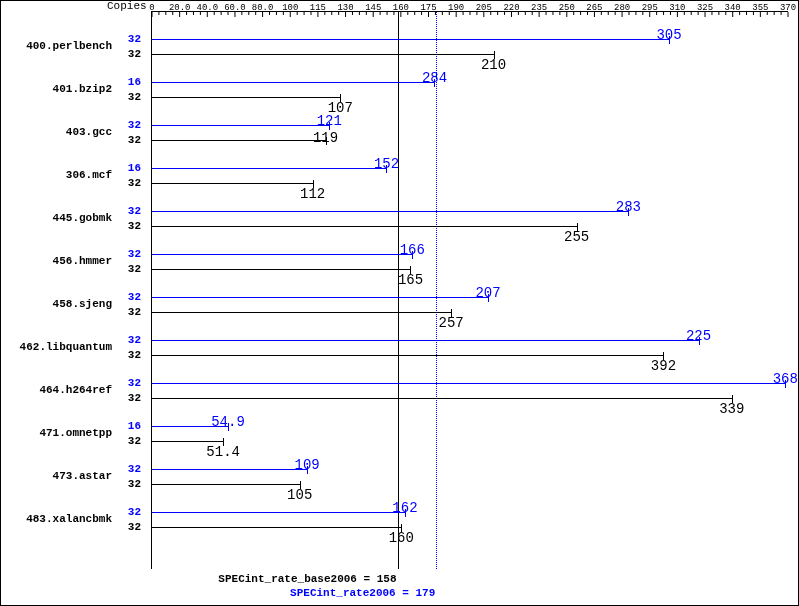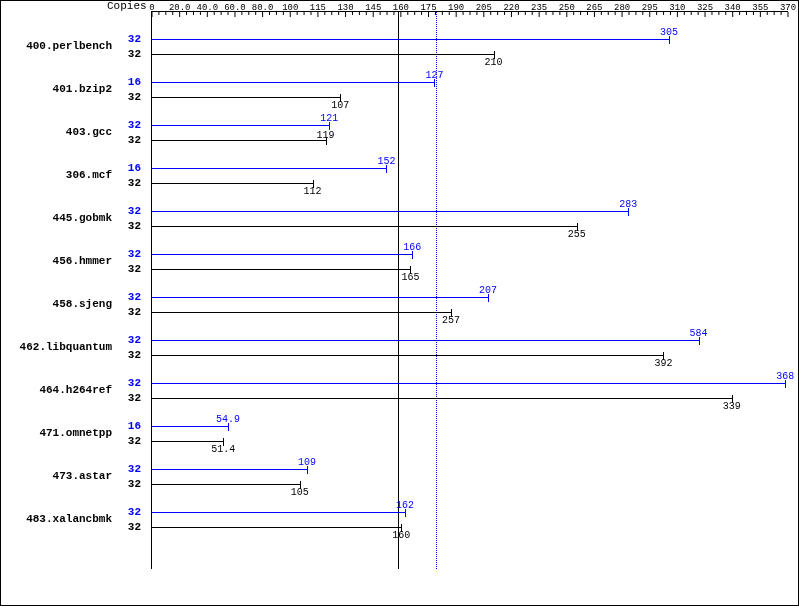--- a/index.html
+++ b/index.html
@@ -12,21 +12,21 @@
   .row{position:absolute;left:0;right:0;height:40px}
   .bench-label{position:absolute;left:-150px;width:110px;text-align:right;top:10px;font-weight:bold;white-space:nowrap}
   .cp{position:absolute;left:-35px;width:24px;text-align:right;font-weight:bold}
   .cp.peak{color:#00f}
   .bar{position:absolute;height:0;border-top:1px solid}
   .bar .end{position:absolute;right:-1px;top:-4px;width:1px;height:8px;background:inherit}
   .bar.peak{border-color:#00f}
   .bar.peak .end{background:#00f}
   .bar.base{border-color:#000}
   .bar.base .end{background:#000}
-  .val{position:absolute;font-size:10px;transform:translateX(-50%)}
+  .val{position:absolute;font-size:14px;transform:translateX(-50%)}
   .val.peak{color:#00f}
   .bottom-labels{position:absolute;left:150px;right:10px;bottom:4px;height:28px}
   .bl{position:absolute;font-weight:bold;white-space:nowrap;text-align:right}
   .bl.peak{color:#00f}
   svg.axis{position:absolute;left:0;top:0;width:100%;height:8px;overflow:visible}
 </style>
 </head>
 <body>
 
 <div class="frame">
@@ -170,21 +170,21 @@
           </div>
     <span class="val" style="left:341.5797101449275px;top:27px">210</span>
   </div>
         <div class="row" style="top: 43px;">
     <span class="bench-label">401.bzip2</span>
     <span class="cp peak" style="top:3px">16</span>
     <span class="cp" style="top:18px">32</span>
     <div class="bar peak" style="top:9px;left:0;width:282.4956521739131px">
             <span class="end"></span>
           </div>
-    <span class="val peak" style="left:282.4956521739131px;top:-3px">127</span>
+    <span class="val peak" style="left:282.4956521739131px;top:-3px">284</span>
     <div class="bar base" style="top:24px;left:0;width:188.3304347826087px">
             <span class="end"></span>
           </div>
     <span class="val" style="left:188.3304347826087px;top:27px">107</span>
   </div>
         <div class="row" style="top: 86px;">
     <span class="bench-label">403.gcc</span>
     <span class="cp peak" style="top:3px">32</span>
     <span class="cp" style="top:18px">32</span>
     <div class="bar peak" style="top:9px;left:0;width:177.25217391304346px">
@@ -248,21 +248,21 @@
           </div>
     <span class="val" style="left:299.1130434782609px;top:27px">257</span>
   </div>
         <div class="row" style="top: 301px;">
     <span class="bench-label">462.libquantum</span>
     <span class="cp peak" style="top:3px">32</span>
     <span class="cp" style="top:18px">32</span>
     <div class="bar peak" style="top:9px;left:0;width:546.527536231884px">
             <span class="end"></span>
           </div>
-    <span class="val peak" style="left:546.527536231884px;top:-3px">584</span>
+    <span class="val peak" style="left:546.527536231884px;top:-3px">225</span>
     <div class="bar base" style="top:24px;left:0;width:511.4463768115942px">
             <span class="end"></span>
           </div>
     <span class="val" style="left:511.4463768115942px;top:27px">392</span>
   </div>
         <div class="row" style="top: 344px;">
     <span class="bench-label">464.h264ref</span>
     <span class="cp peak" style="top:3px">32</span>
     <span class="cp" style="top:18px">32</span>
     <div class="bar peak" style="top:9px;left:0;width:633.3072463768116px">
@@ -310,14 +310,16 @@
     <span class="val peak" style="left:252.9536231884058px;top:-3px">162</span>
     <div class="bar base" style="top:24px;left:0;width:249.26086956521738px">
             <span class="end"></span>
           </div>
     <span class="val" style="left:249.26086956521738px;top:27px">160</span>
   </div>
       </div>
   </div>
 
   <div class="bottom-labels">
+    <div id="bl-base" class="bl" style="left: 0px; width: 245.568px; top: 0px;">SPECint_rate_base2006 = 158</div>
+    <div id="bl-peak" class="bl peak" style="left: 0px; width: 284.342px; top: 14px;">SPECint_rate2006 = 179</div>
   </div>
 </div>
 
 </body></html>

